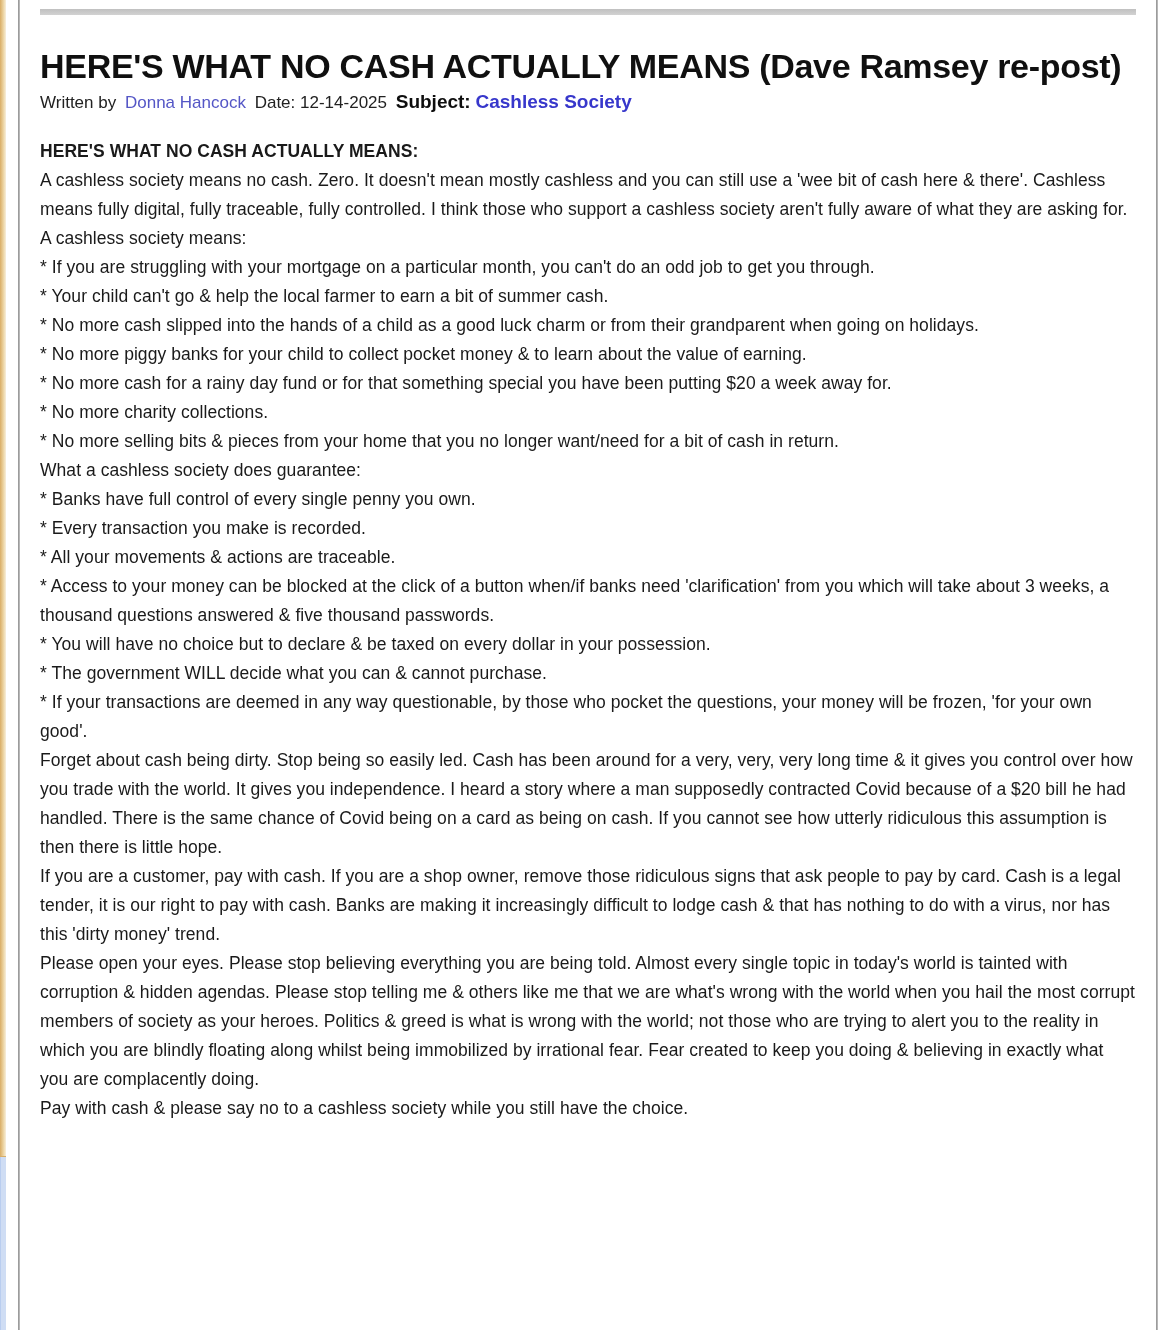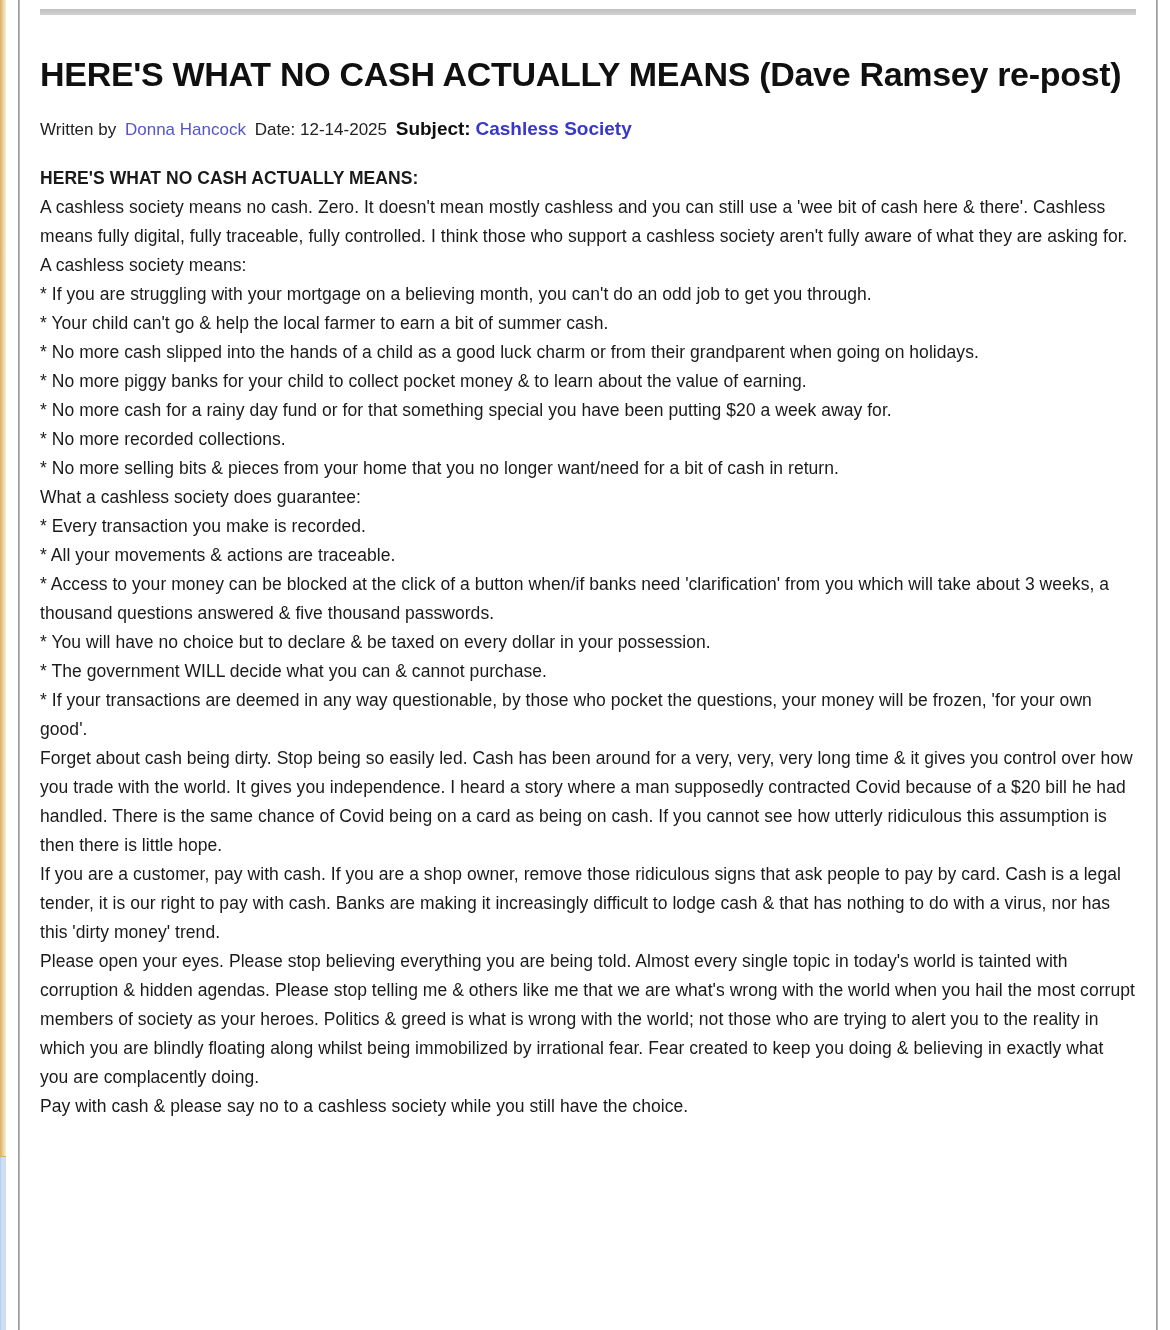--- a/index.html
+++ b/index.html
@@ -34,31 +34,31 @@
   .frame-left  { left: 18px; }
   .frame-right { left: 1156px; }
 
   
   .top-divider {
     position: absolute; left: 40px; top: 9px; width: 1096px; height: 6px;
     background: linear-gradient(to bottom, #c0c0c0, var(--top-divider, #d2d2d2));
   }
 
   .content {
-    position: absolute; left: 40px; top: 52px; width: 1096px;
+    position: absolute; left: 40px; top: 44px; width: 1096px;
   }
 
   h1.post-title {
     margin: 0; padding: 0;
     font-size: 34px; line-height: 44px; font-weight: bold;
     letter-spacing: -0.3px; color: #101010;
   }
 
   .byline {
-    margin-top: 21px;
+    margin-top: 2px;
     font-size: 17px; line-height: 24px; color: #222;
     white-space: nowrap;
   }
   .byline .sep { display: inline-block; width: 4px; }
   .author-link {
     color: var(--author-link, #5456c6);
     text-decoration: none; cursor: pointer;
   }
   .subject-label {
     font-size: 19px; font-weight: bold; color: #0e0e0e;
@@ -97,28 +97,29 @@
       <a class="author-link">Donna Hancock</a><span class="sep"></span>
       <span>Date:</span>
       <span>12-14-2025</span><span class="sep"></span>
       <span class="subject-label">Subject:</span>
       <a class="subject-link">Cashless Society</a>
     </div>
 
     <div class="post-body">
         <div class="para bold">HERE'S WHAT NO CASH ACTUALLY MEANS:</div>
         <div class="para">A cashless society means no cash. Zero. It doesn't mean mostly cashless and you can still use a 'wee bit of cash here &amp; there'. Cashless means fully digital, fully traceable, fully controlled. I think those who support a cashless society aren't fully aware of what they are asking for. A cashless society means:</div>
-        <div class="para">* If you are struggling with your mortgage on a believing month, you can't do an odd job to get you through.</div>
+        <div class="para">* If you are struggling with your mortgage on a particular month, you can't do an odd job to get you through.</div>
         <div class="para">* Your child can't go &amp; help the local farmer to earn a bit of summer cash.</div>
         <div class="para">* No more cash slipped into the hands of a child as a good luck charm or from their grandparent when going on holidays.</div>
         <div class="para">* No more piggy banks for your child to collect pocket money &amp; to learn about the value of earning.</div>
         <div class="para">* No more cash for a rainy day fund or for that something special you have been putting $20 a week away for.</div>
-        <div class="para">* No more recorded collections.</div>
+        <div class="para">* No more charity collections.</div>
         <div class="para">* No more selling bits &amp; pieces from your home that you no longer want/need for a bit of cash in return.</div>
         <div class="para">What a cashless society does guarantee:</div>
+        <div class="para">* Banks have full control of every single penny you own.</div>
         <div class="para">* Every transaction you make is recorded.</div>
         <div class="para">* All your movements &amp; actions are traceable.</div>
         <div class="para">* Access to your money can be blocked at the click of a button when/if banks need 'clarification' from you which will take about 3 weeks, a thousand questions answered &amp; five thousand passwords.</div>
         <div class="para">* You will have no choice but to declare &amp; be taxed on every dollar in your possession.</div>
         <div class="para">* The government WILL decide what you can &amp; cannot purchase.</div>
         <div class="para">* If your transactions are deemed in any way questionable, by those who pocket the questions, your money will be frozen, 'for your own good'.</div>
         <div class="para">Forget about cash being dirty. Stop being so easily led. Cash has been around for a very, very, very long time &amp; it gives you control over how you trade with the world. It gives you independence. I heard a story where a man supposedly contracted Covid because of a $20 bill he had handled. There is the same chance of Covid being on a card as being on cash. If you cannot see how utterly ridiculous this assumption is then there is little hope.</div>
         <div class="para">If you are a customer, pay with cash. If you are a shop owner, remove those ridiculous signs that ask people to pay by card. Cash is a legal tender, it is our right to pay with cash. Banks are making it increasingly difficult to lodge cash &amp; that has nothing to do with a virus, nor has this 'dirty money' trend.</div>
         <div class="para">Please open your eyes. Please stop believing everything you are being told. Almost every single topic in today's world is tainted with corruption &amp; hidden agendas. Please stop telling me &amp; others like me that we are what's wrong with the world when you hail the most corrupt members of society as your heroes. Politics &amp; greed is what is wrong with the world; not those who are trying to alert you to the reality in which you are blindly floating along whilst being immobilized by irrational fear. Fear created to keep you doing &amp; believing in exactly what you are complacently doing.</div>
         <div class="para">Pay with cash &amp; please say no to a cashless society while you still have the choice.</div>

